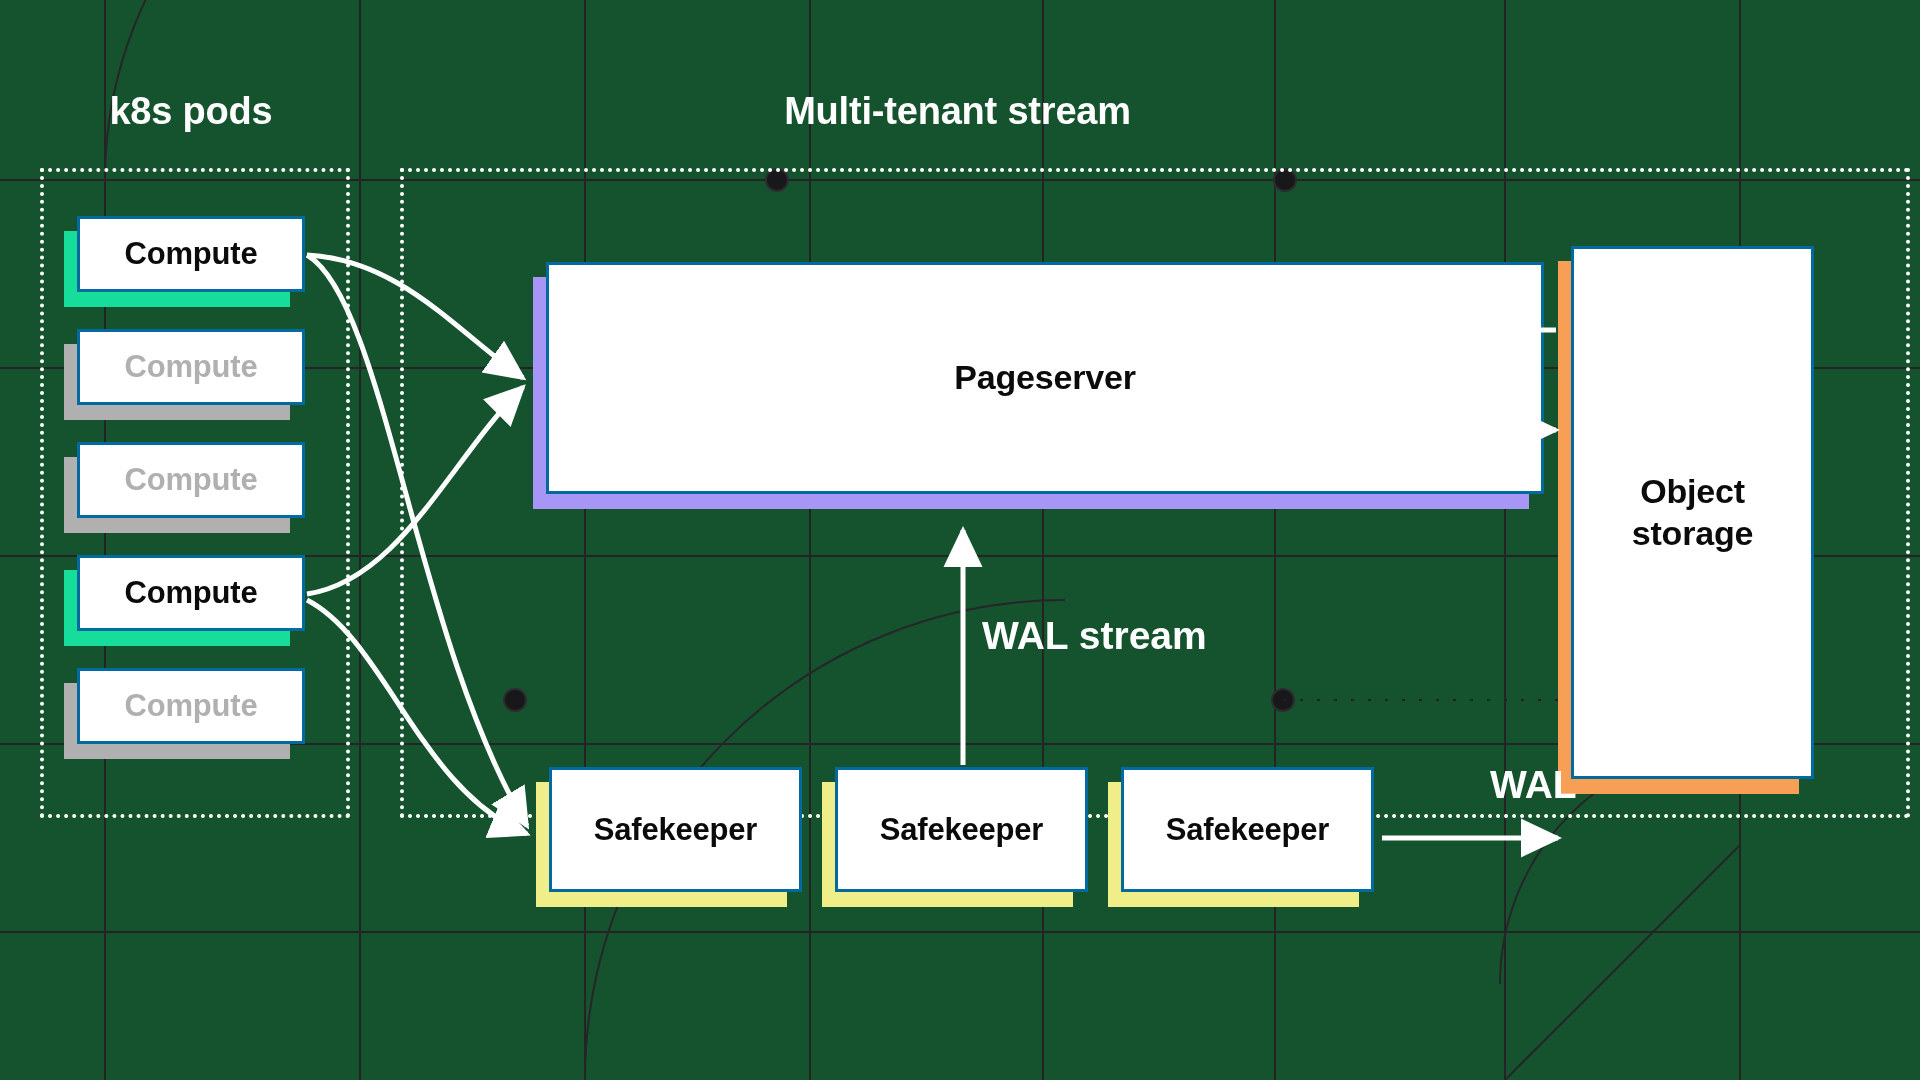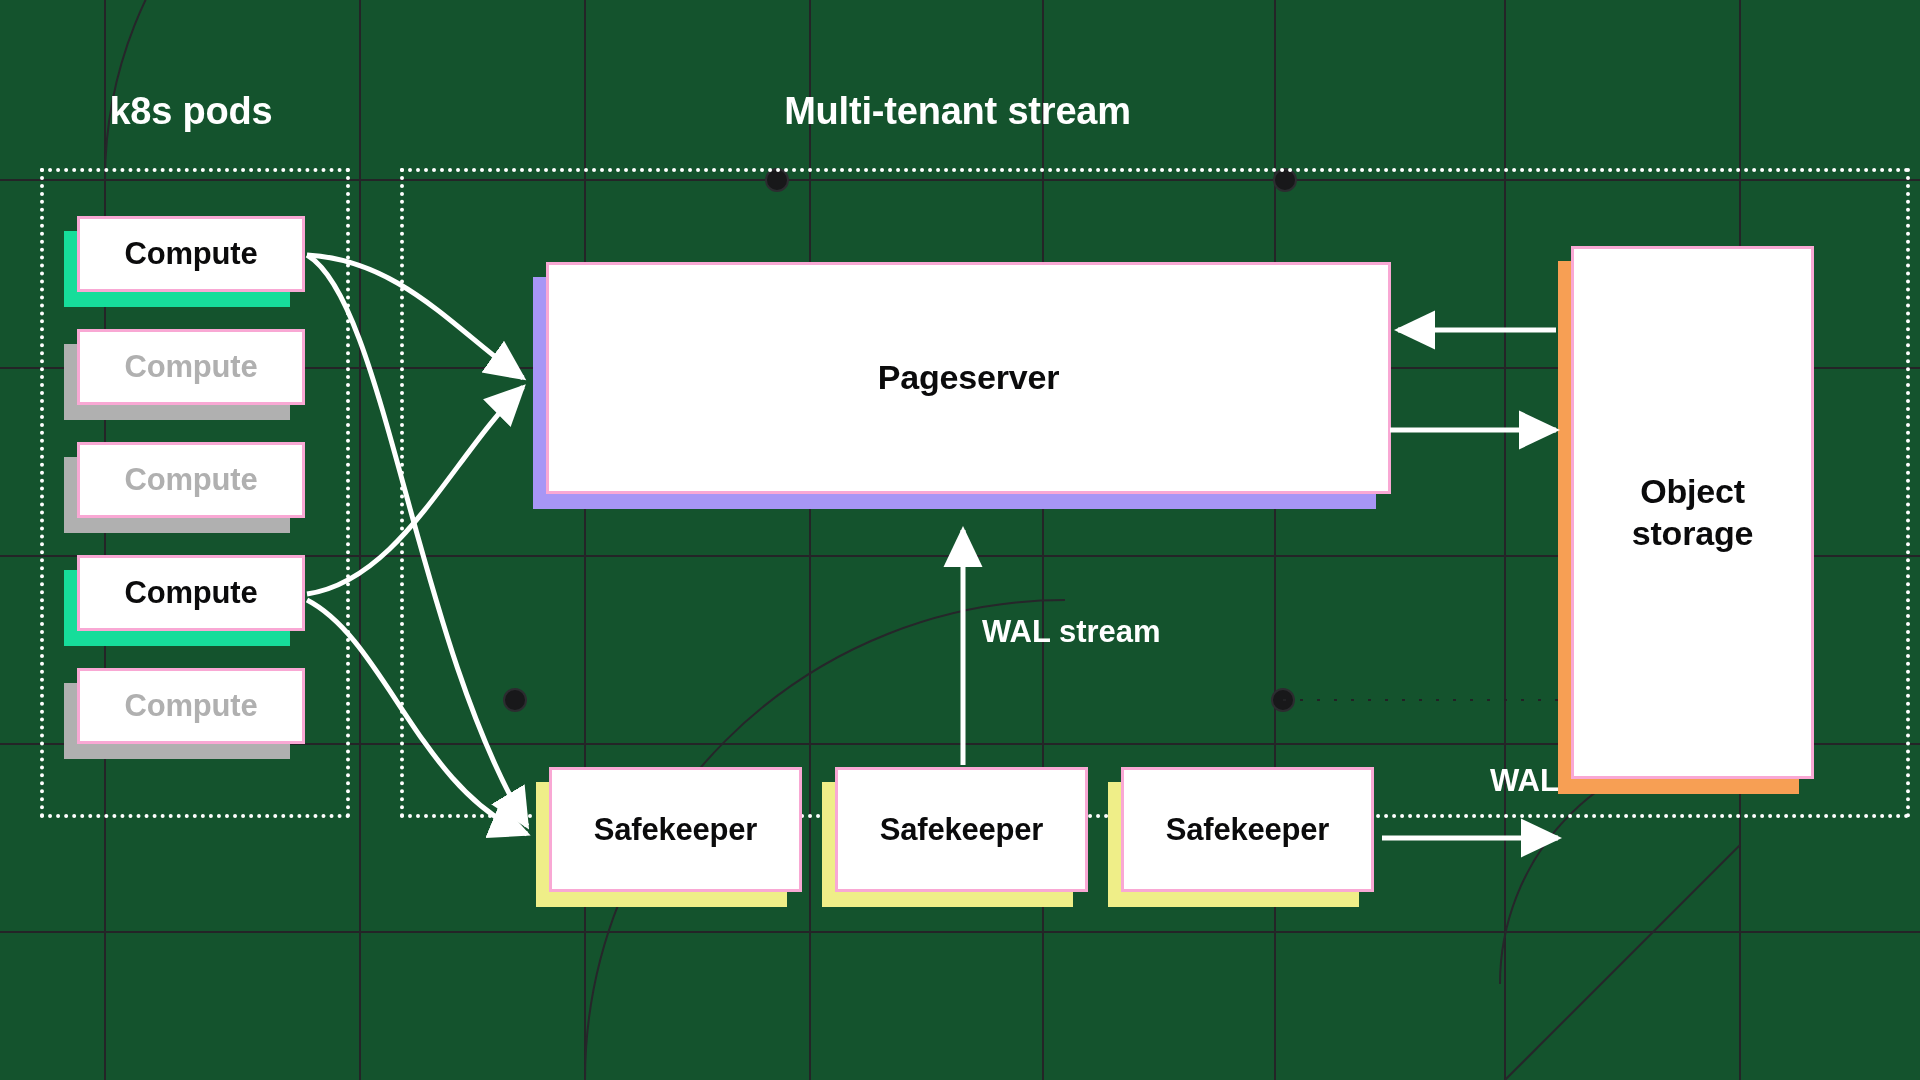--- a/index.html
+++ b/index.html
@@ -56,21 +56,21 @@
     position: absolute;
     left: -13px;
     bottom: -15px;
     right: 15px;
     height: 15px;
   }
   .node .card {
     position: absolute;
     left: 0; top: 0; right: 0; bottom: 0;
     background: #ffffff;
-    border: 3px solid #f9a8d4;
+    border: 3px solid #0369a1;
     box-sizing: border-box;
     display: flex;
     align-items: center;
     justify-content: center;
     z-index: 2;
   }
   .node .label {
     font-size: 31px;
     font-weight: bold;
     color: #0b0b0c;
@@ -86,21 +86,21 @@
     position: absolute;
     left: 0; top: 0;
     width: 1920px; height: 1080px;
     pointer-events: none;
     z-index: 5;
   }
 
   .edge-label {
     position: absolute;
     color: #ffffff;
-    font-size: 31px;
+    font-size: 39px;
     font-weight: bold;
     white-space: nowrap;
     z-index: 6;
   }
 </style>
 </head>
 <body>
 
 <div id="stage" style="background: #14532d; width: 1920px; height: 1080px;">
 
@@ -172,21 +172,21 @@
     </div>
   </div>
   <div class="node inactive" id="node-4" style="left: 77px; top: 668px; width: 228px; height: 76px;">
     <div class="shadow-v" style="background: rgb(176, 176, 176);"></div>
     <div class="shadow-h" style="background: rgb(176, 176, 176);"></div>
     <div class="card">
       <span class="label">Compute</span>
     </div>
   </div>
 
-  <div class="node big-label" id="node-5" style="left: 546px; top: 262px; width: 845px; height: 232px;">
+  <div class="node big-label" id="node-5" style="left: 546px; top: 262px; width: 998px; height: 232px;">
     <div class="shadow-v" style="background: rgb(167, 150, 245);"></div>
     <div class="shadow-h" style="background: rgb(167, 150, 245);"></div>
     <div class="card">
       <span class="label">Pageserver</span>
     </div>
   </div>
 
   <div class="node" id="node-6" style="left: 549px; top: 767px; width: 253px; height: 125px;">
     <div class="shadow-v" style="background: rgb(239, 238, 136);"></div>
     <div class="shadow-h" style="background: rgb(239, 238, 136);"></div>

